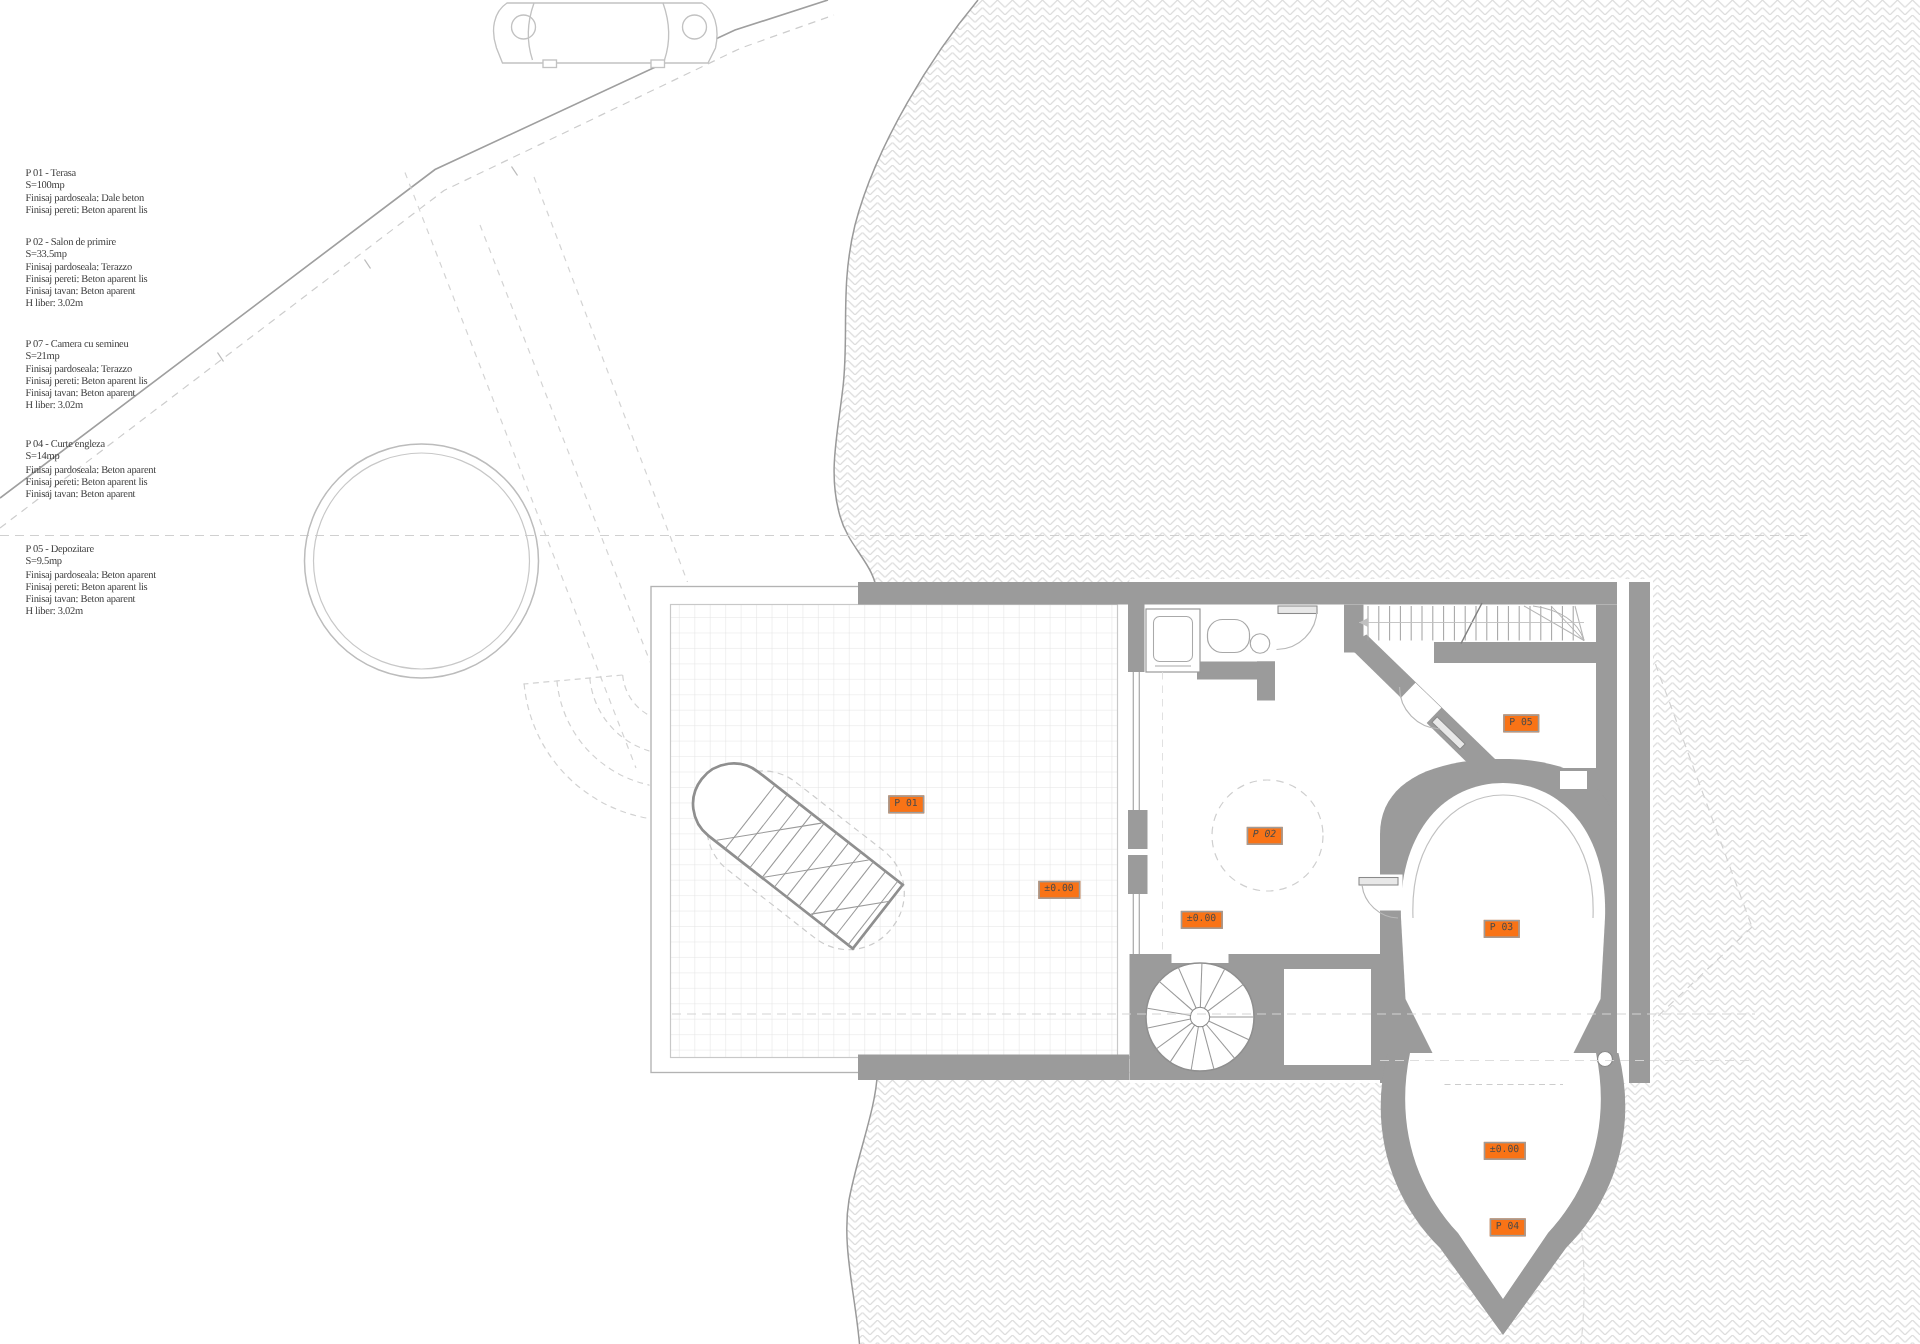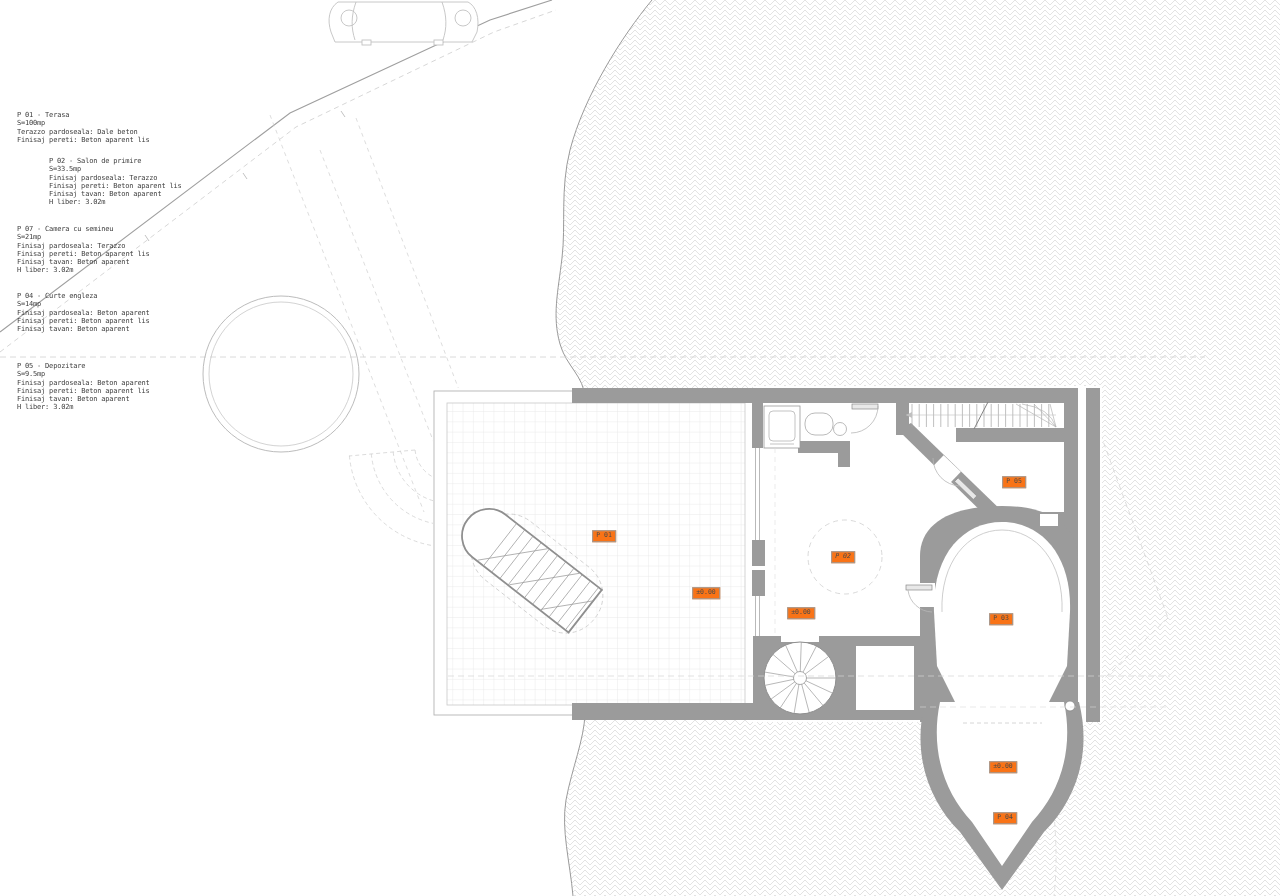--- a/index.html
+++ b/index.html
@@ -9,24 +9,24 @@
     --hatchline:#dcdcdc;
     --tileline:#e3e3e3;
     --ink:#3d3d3d;
   }
   html,body{margin:0;padding:0;background:#fff;}
   body{width:1280px;height:896px;overflow:hidden;
        font-family:"DejaVu Sans Mono","Liberation Mono",monospace;}
   .canvas{position:relative;width:1280px;height:896px;background:#fff;}
   svg.plan{position:absolute;left:0;top:0;}
   
-  .legend{position:absolute;left:17px;top:0;width:210px;height:896px;}
+  .legend{position:absolute;left:17px;top:0;width:210px;height:896px;font-family:Liberation Serif, serif;}
   .legend-block{position:absolute;left:0;white-space:nowrap;}
   .legend-block:nth-child(1){top:111px;}
-  .legend-block:nth-child(2){top:157px;margin-left:32px;}
+  .legend-block:nth-child(2){top:157px;}
   .legend-block:nth-child(3){top:225px;}
   .legend-block:nth-child(4){top:292px;}
   .legend-block:nth-child(5){top:362px;}
   .legend-line{font-size:7px;line-height:8.3px;letter-spacing:-0.2px;color:var(--ink);}
   
   .plan-label{position:absolute;transform:translate(-50%,-50%);
     background:#f97316;border:0.5px solid #9c9c9c;color:#4a4a4a;
     font-size:6.5px;line-height:7.5px;padding:1px 3px;white-space:nowrap;}
 </style>
 </head>
@@ -260,21 +260,21 @@
         <line x1="920" y1="707" x2="1170" y2="707" stroke="#dadada" stroke-width="0.6" stroke-dasharray="6,4"></line>
         <line x1="775" y1="448" x2="775" y2="636" stroke="#dedede" stroke-width="0.6" stroke-dasharray="5,4"></line>
       </g>
     </g>
   </svg>
 
   <div class="legend">
       <div class="legend-block">
         <div class="legend-line">P 01 - Terasa</div>
         <div class="legend-line">S=100mp</div>
-        <div class="legend-line">Terazzo pardoseala: Dale beton</div>
+        <div class="legend-line">Finisaj pardoseala: Dale beton</div>
         <div class="legend-line">Finisaj pereti: Beton aparent lis</div>
       </div>
       <div class="legend-block">
         <div class="legend-line">P 02 - Salon de primire</div>
         <div class="legend-line">S=33.5mp</div>
         <div class="legend-line">Finisaj pardoseala: Terazzo</div>
         <div class="legend-line">Finisaj pereti: Beton aparent lis</div>
         <div class="legend-line">Finisaj tavan: Beton aparent</div>
         <div class="legend-line">H liber: 3.02m</div>
       </div>

